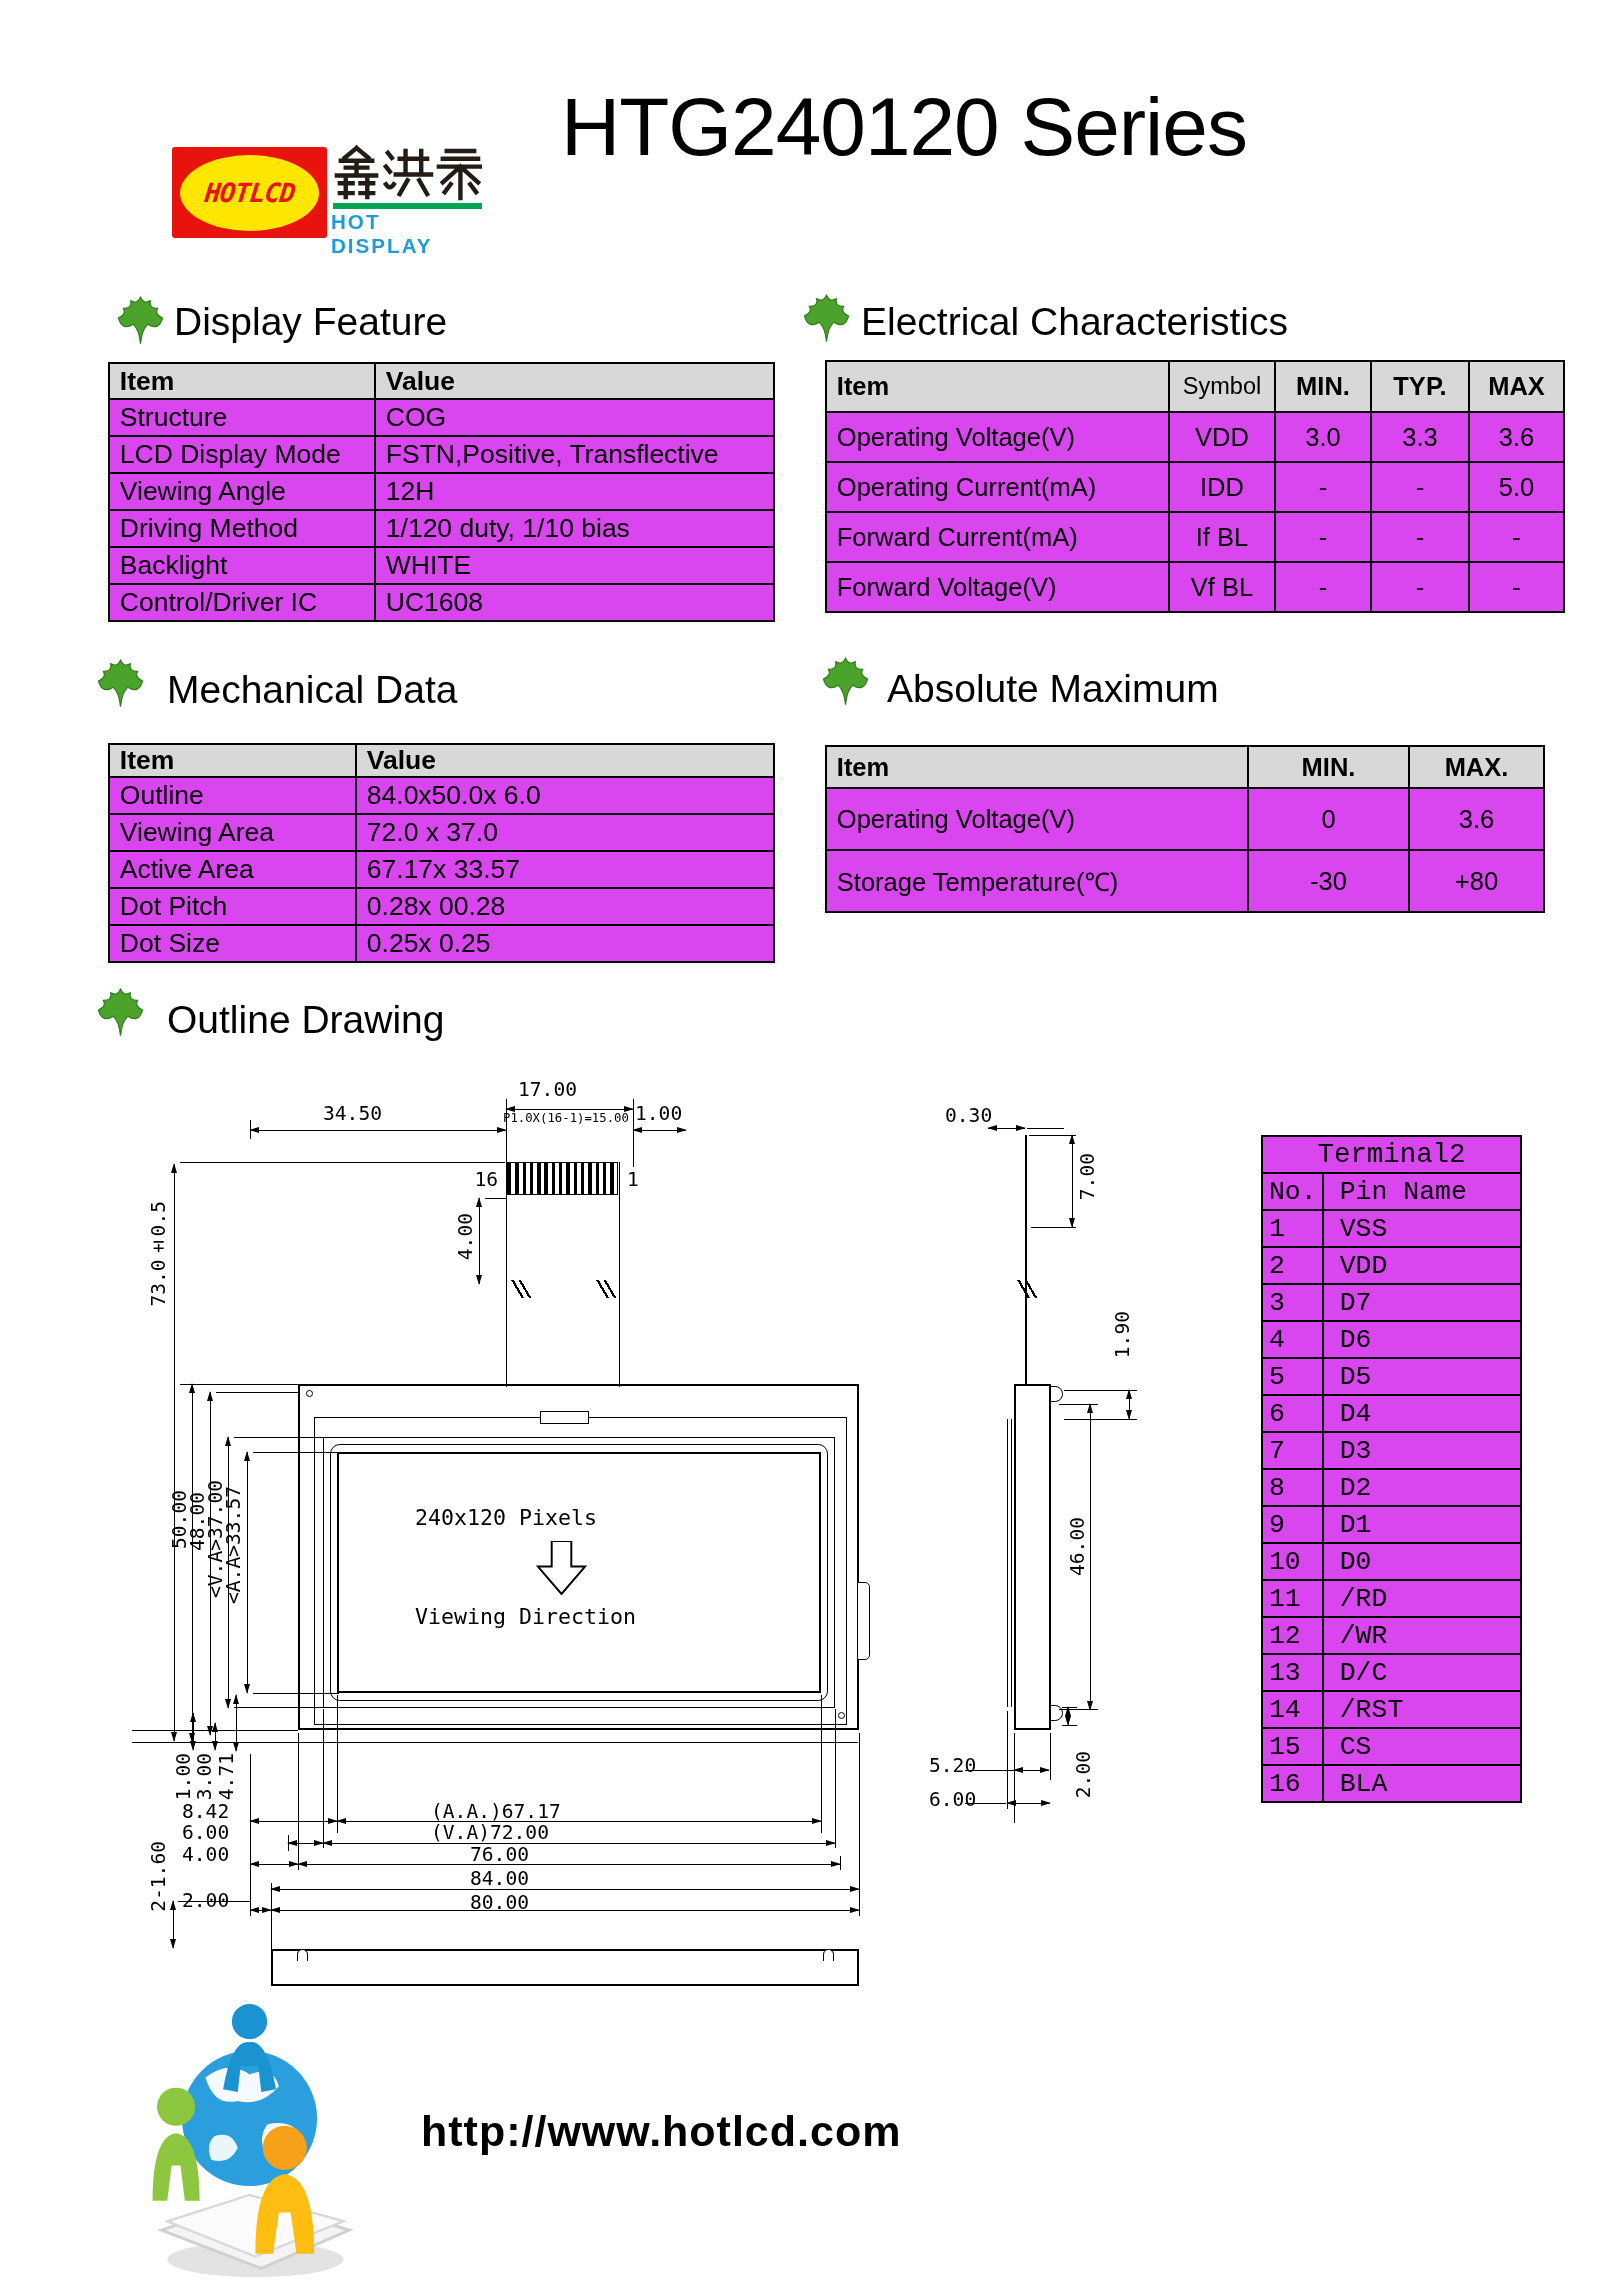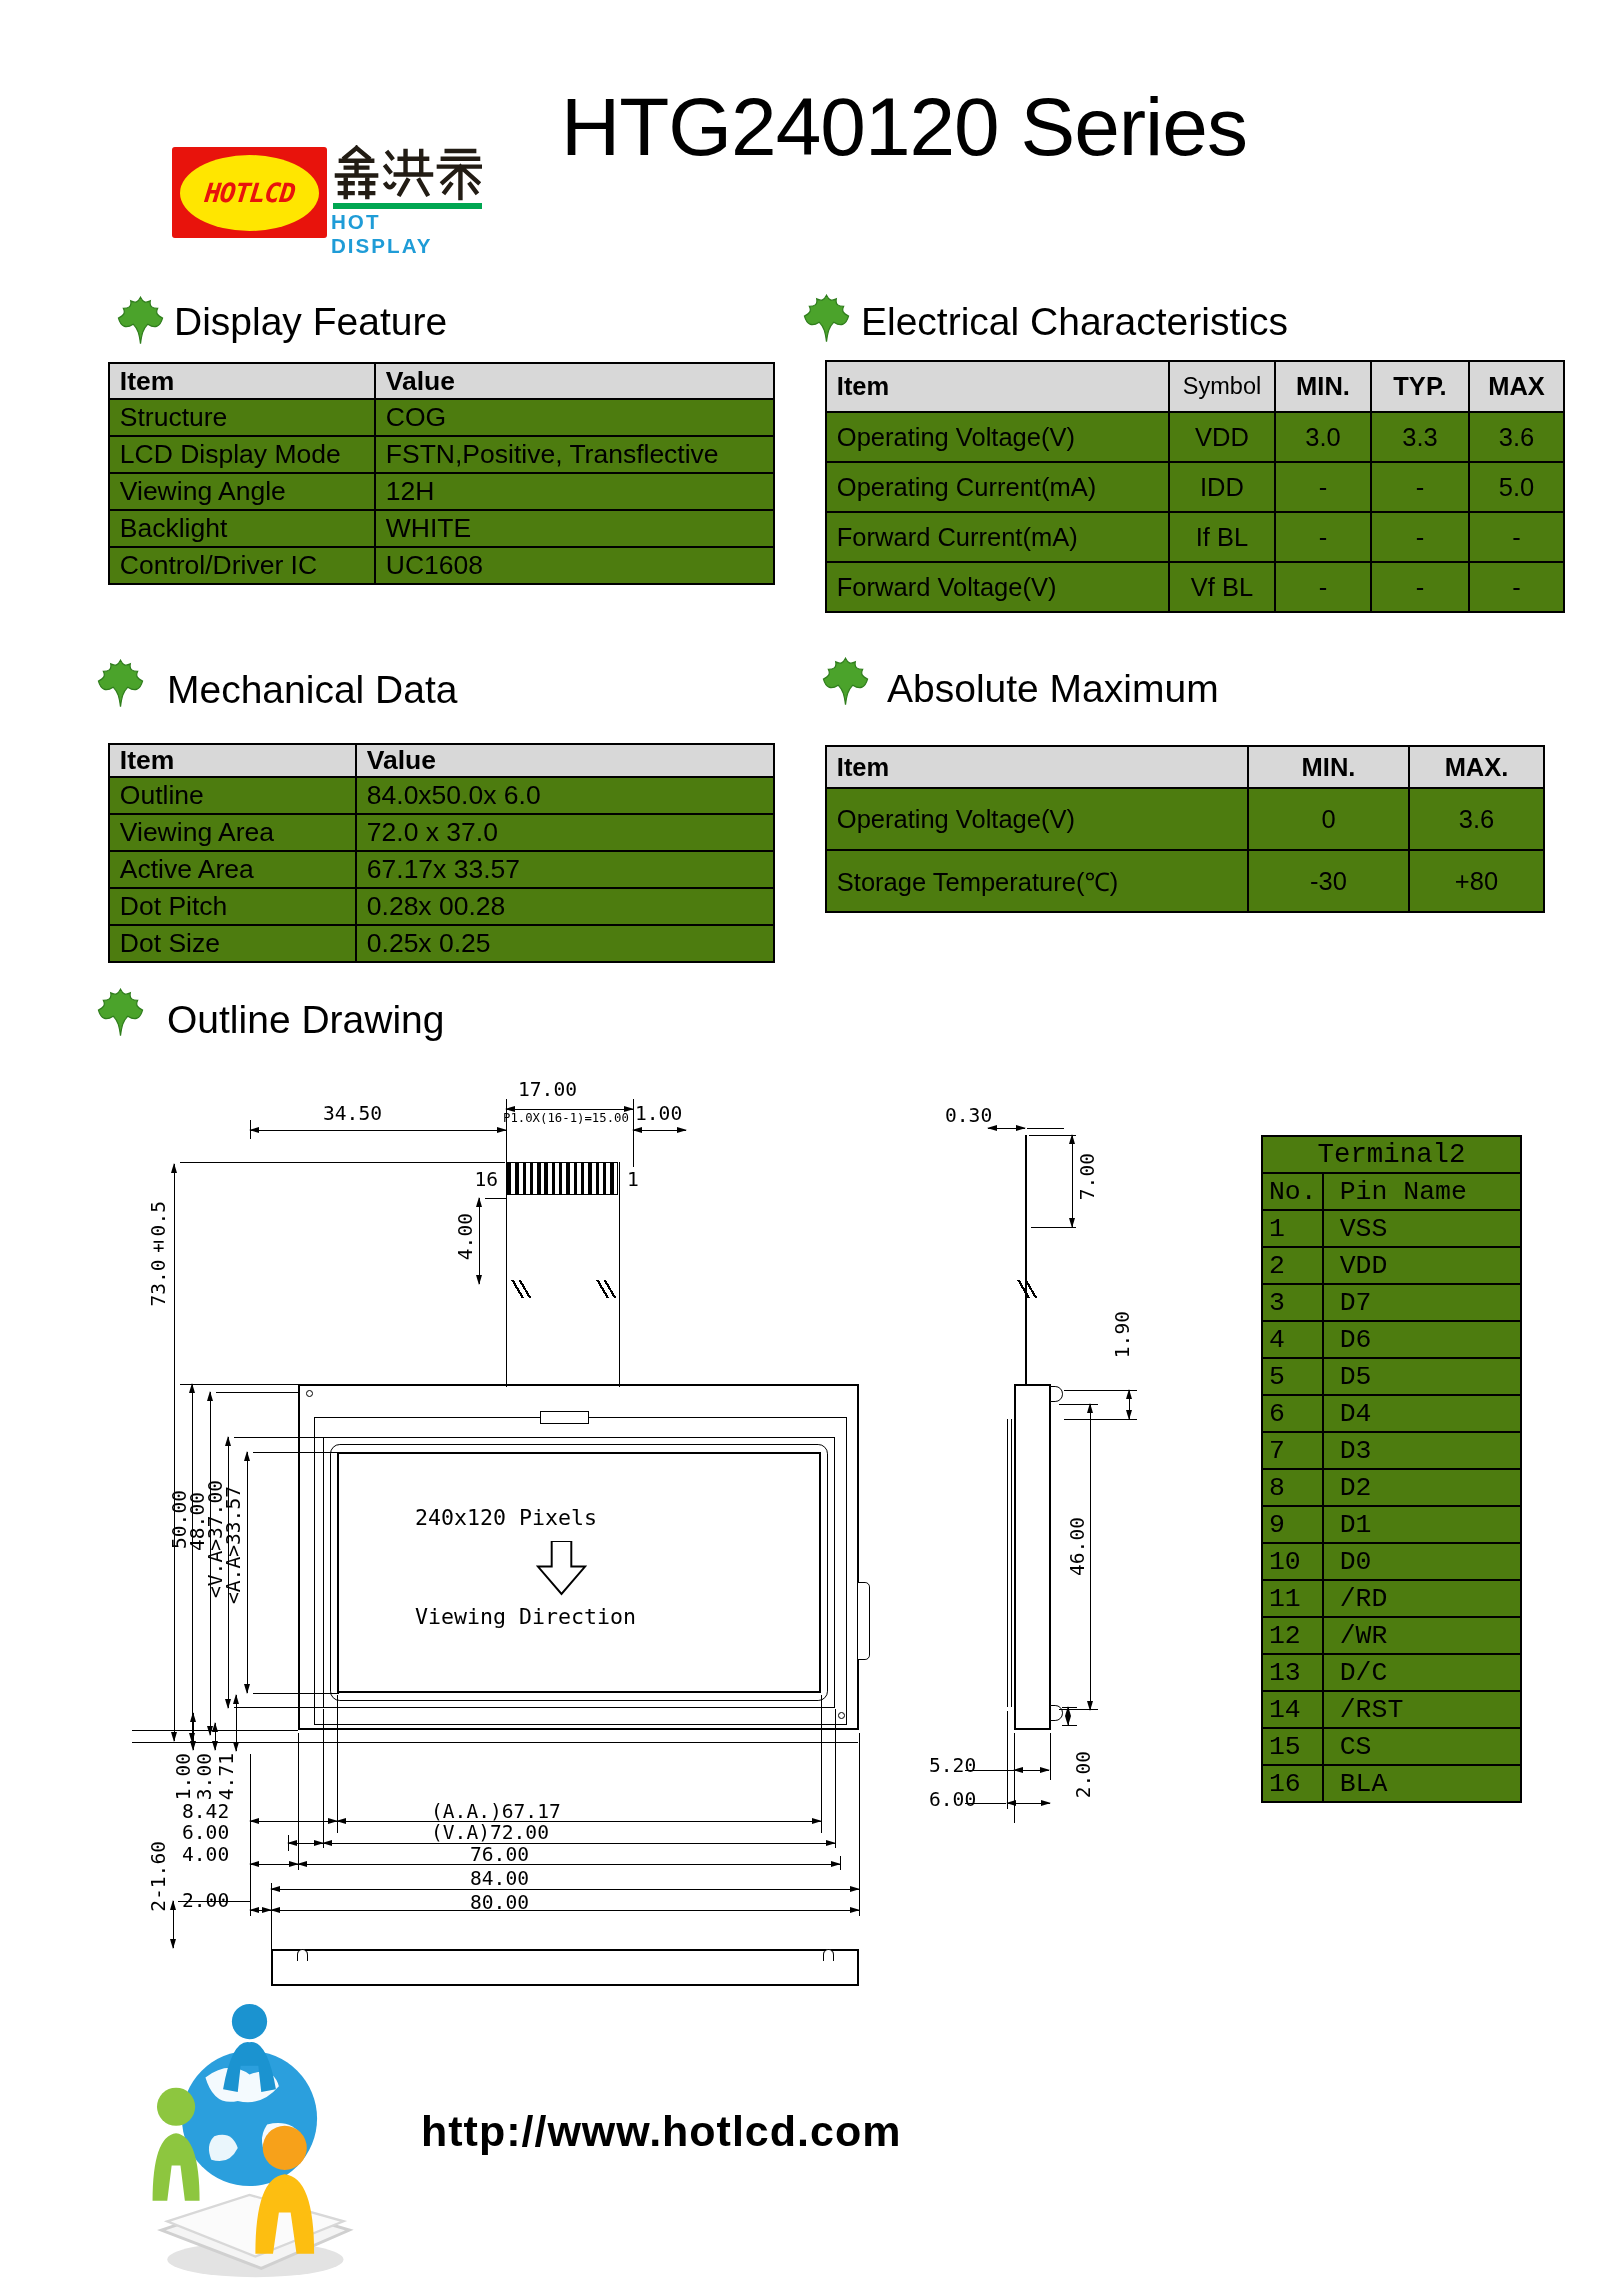--- a/index.html
+++ b/index.html
@@ -13,21 +13,21 @@
   .logo-mark{font-family:"DejaVu Sans Mono",monospace;font-style:italic;font-weight:800;font-size:26.5px;color:#e8130c;transform:skewX(-6deg);letter-spacing:-1px}
   .logo-green-bar{position:absolute;left:333px;top:203px;width:149px;height:5.9px;background:#00a651}
   .logo-sub{position:absolute;left:331px;top:210px;width:157px;font-weight:700;font-size:20.6px;letter-spacing:2px;color:#1f9cd7}
   .page-title{position:absolute;left:561px;top:82px;font-size:82px;font-weight:400;letter-spacing:-1px;line-height:1.1;white-space:nowrap}
 
   
   .sec{position:absolute;font-weight:400;font-size:39px;white-space:nowrap}
   .leaf{position:absolute;width:49px;height:49px}
 
   
-  table{position:absolute;border-collapse:collapse;table-layout:fixed;background:#4d7c0f}
+  table{position:absolute;border-collapse:collapse;table-layout:fixed;background:#d946ef}
   th,td{border:2px solid #000;overflow:hidden;white-space:nowrap;padding:0 9.8px}
   th{background:#d8d8d8;text-align:left;font-weight:700}
   #tbl-df{left:108px;top:362px;width:667px;font-size:26.5px}
   #tbl-df th{height:34px}#tbl-df td{height:35px}
   #tbl-ec{left:825px;top:360px;width:740px;font-size:25.5px}
   #tbl-ec th{height:49px}#tbl-ec td{height:48px}
   #tbl-ec th:nth-child(n+2),#tbl-ec td:nth-child(n+2){text-align:center}
   #tbl-ec th:nth-child(2){font-weight:400;font-size:23.5px}
   #tbl-md{left:108px;top:743px;width:667px;font-size:26.5px}
   #tbl-md th{height:29px}#tbl-md td{height:35px}
@@ -125,20 +125,24 @@
         <td>Structure</td>
         <td>COG</td>
       </tr>
       <tr>
         <td>LCD Display Mode</td>
         <td>FSTN,Positive, Transflective</td>
       </tr>
       <tr>
         <td>Viewing Angle</td>
         <td>12H</td>
+      </tr>
+      <tr>
+        <td>Driving Method</td>
+        <td>1/120 duty, 1/10 bias</td>
       </tr>
       <tr>
         <td>Backlight</td>
         <td>WHITE</td>
       </tr>
       <tr>
         <td>Control/Driver IC</td>
         <td>UC1608</td>
       </tr>
     </tbody>

